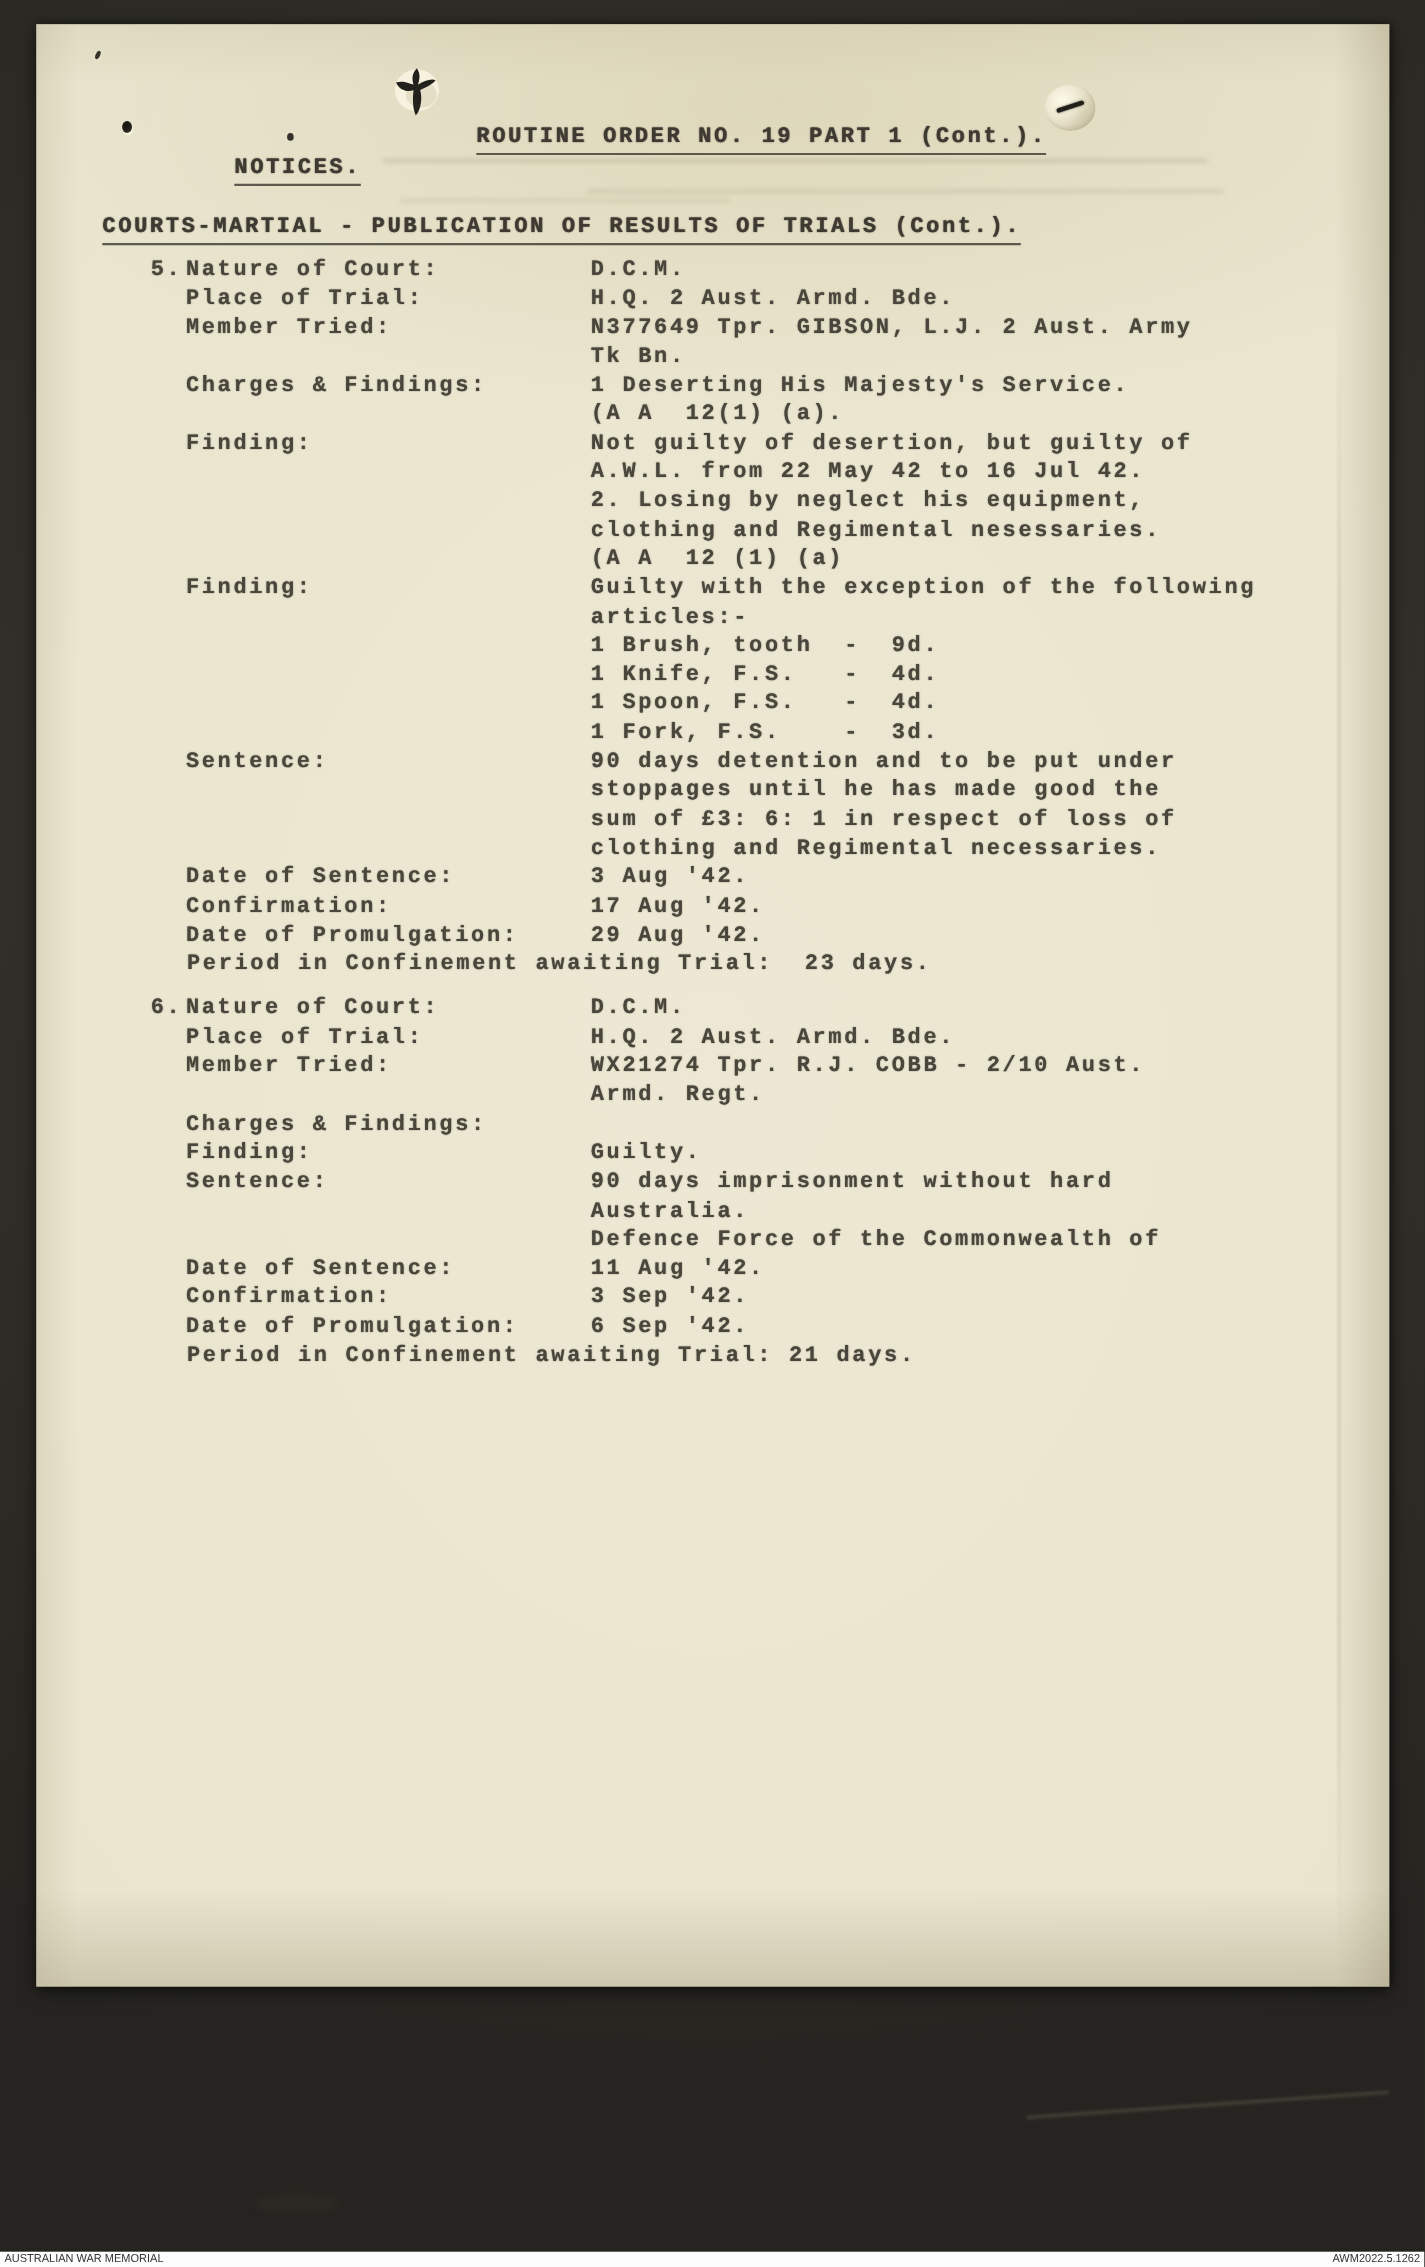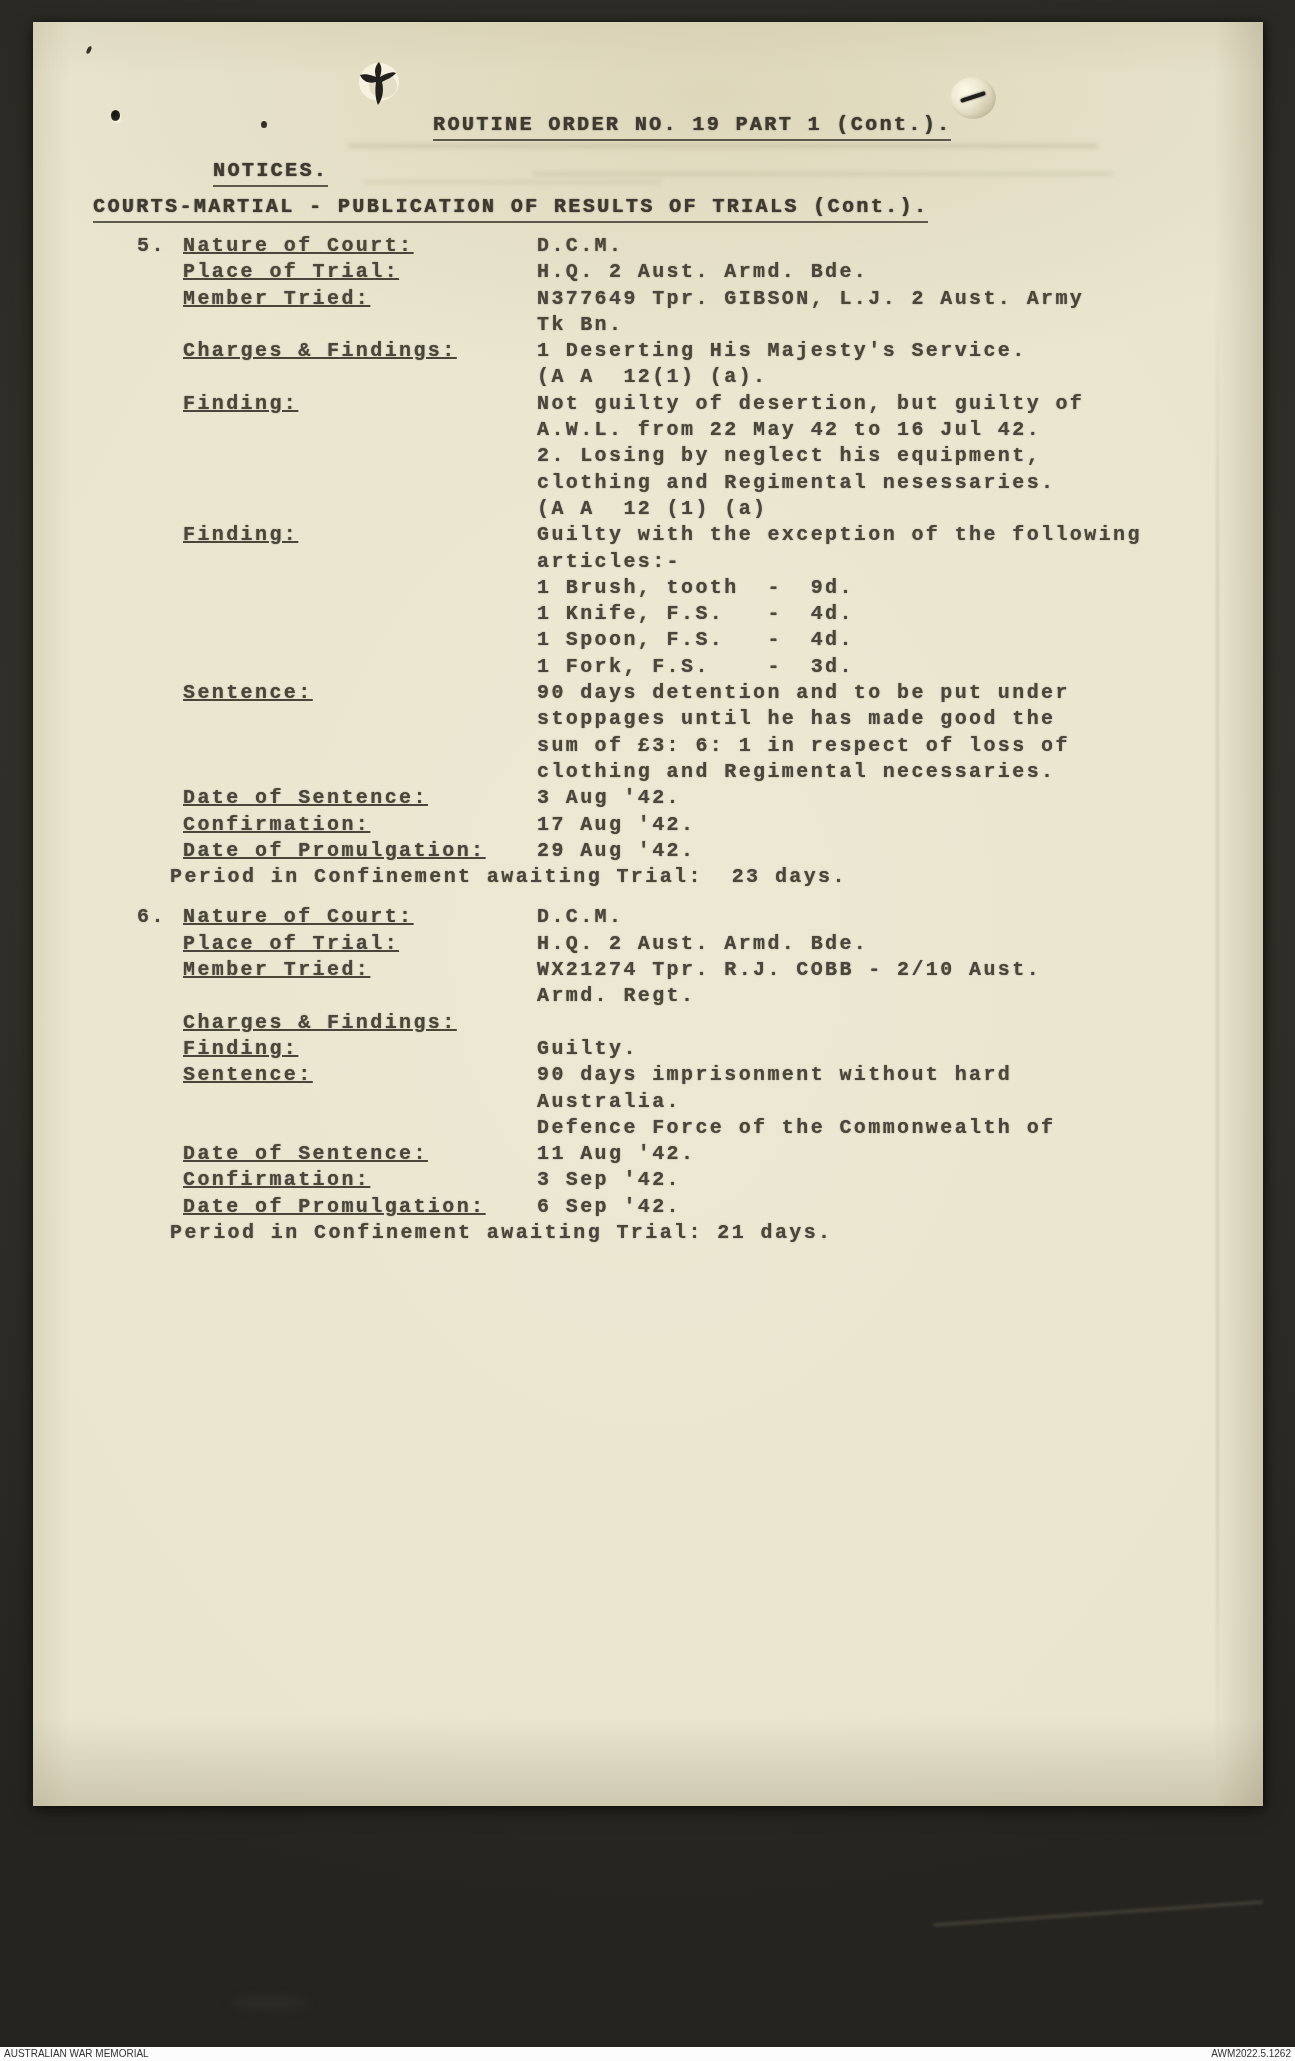--- a/index.html
+++ b/index.html
@@ -30,28 +30,28 @@
     color:#4a463b;white-space:pre;line-height:26.3px;
     text-shadow:0 0 1.2px rgba(72,68,58,.8);
   }
   .tw-head{
     color:#3e3a32;
     text-shadow:0 0 1.4px rgba(62,58,50,.9), .6px 0 0 rgba(62,58,50,.55);
     border-bottom:2px solid rgba(62,58,50,.82);
     padding-bottom:1px;
   }
   .title{position:absolute;left:400px;top:90px;}
-  .heading{position:absolute;left:180px;top:136px;text-align:center;}
+  .heading{position:absolute;left:180px;top:118px;text-align:center;}
   .subheading{position:absolute;left:60px;top:172px;}
   .entries{position:absolute;left:0;top:211px;width:100%;}
   .entry{position:relative;}
   .entry + .entry{margin-top:14px;}
   .line{position:relative;height:26.3px;}
   .num{position:absolute;left:104px;}
-  .label{position:absolute;left:150px;text-decoration:underline;}
+  .label{position:absolute;left:136px;}
   .value{position:absolute;left:504px;}
   .full{position:absolute;left:137px;}
   
   .ghost{position:absolute;background:rgba(125,118,92,.20);filter:blur(2px);height:4px;border-radius:2px;}
   .ghost.g1{left:315px;top:122px;width:750px;}
   .ghost.g2{left:500px;top:150px;width:580px;opacity:.8;}
   .ghost.g3{left:330px;top:158px;width:300px;opacity:.6;}
   .pucker{
     position:absolute;width:46px;height:42px;border-radius:50%;
     background:

